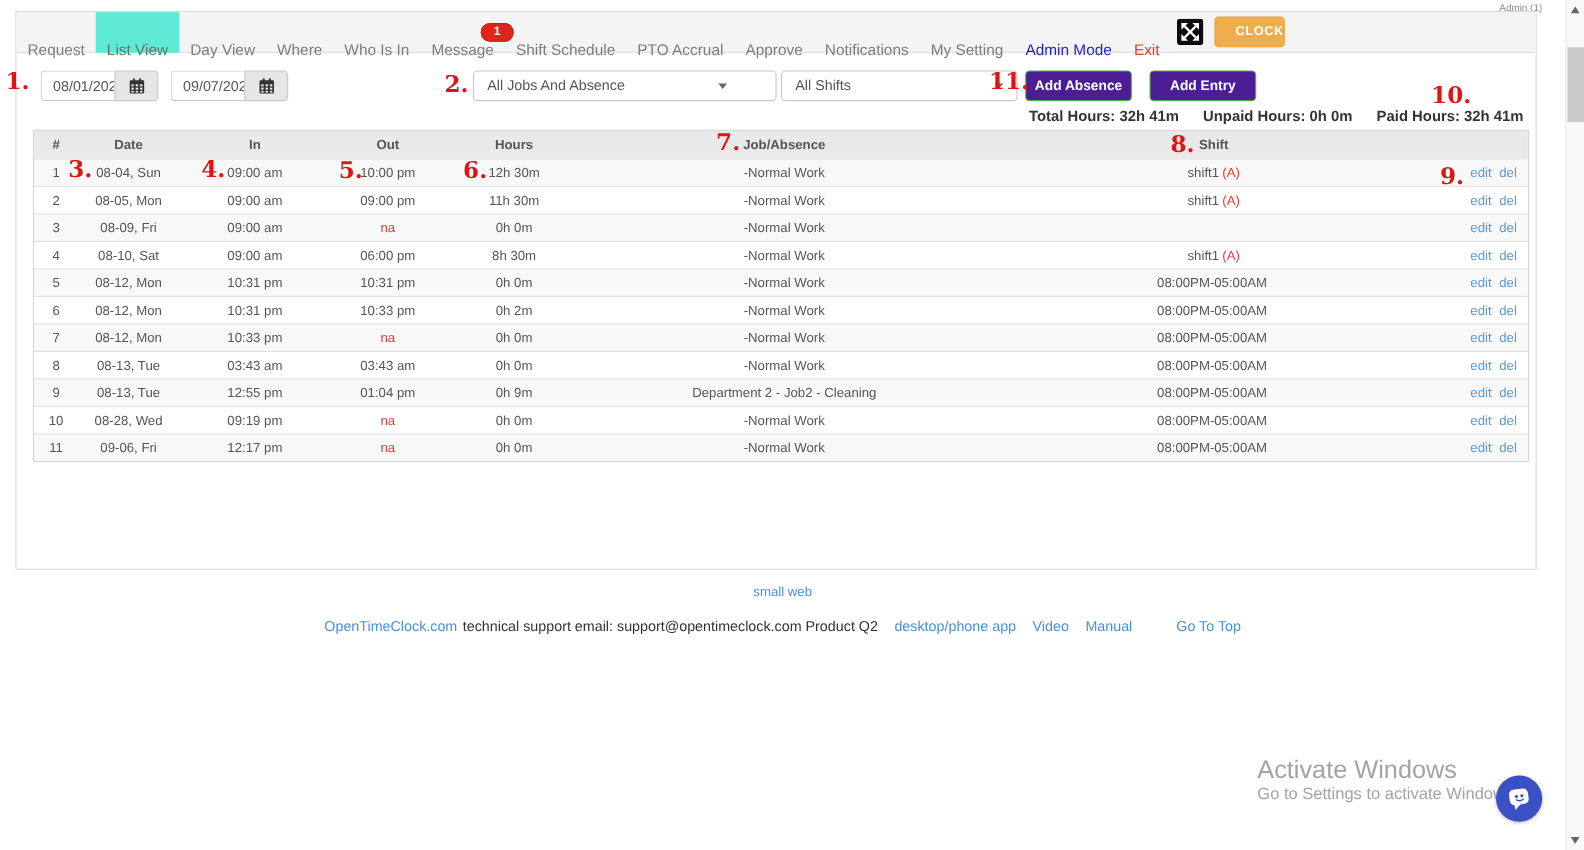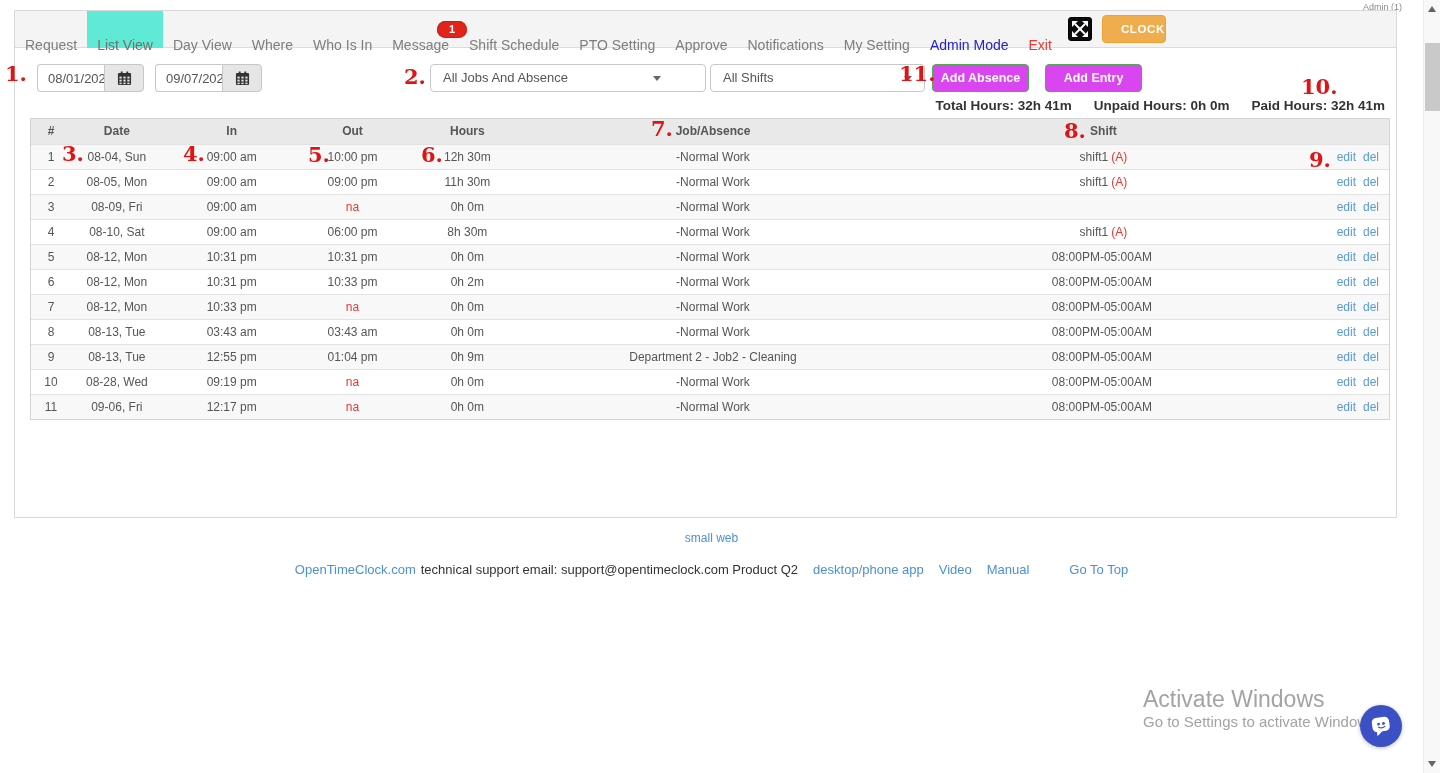--- a/index.html
+++ b/index.html
@@ -34,21 +34,21 @@
   .dategroup { position:absolute; top:64px; height:28px; display:flex; }
   .dategroup input { width:67px; height:28px; border:1px solid #c7c7c7; border-right:none;
     border-radius:4px 0 0 4px; font-size:13px; color:#555; padding-left:10px;
     font-family:"Liberation Sans",sans-serif; outline:none; }
   .cal-btn { width:40px; height:28px; background:#e6e6e6; border:1px solid #c7c7c7;
     border-radius:0 4px 4px 0; display:flex; align-items:center; justify-content:center; cursor:pointer; }
   .dd { position:absolute; top:64px; height:28px; background:#fff; border:1px solid #c7c7c7;
     border-radius:4px; font-size:13px; color:#555; line-height:26px; padding-left:12px; cursor:pointer; }
   .dd .caret { position:absolute; top:11px; width:0; height:0;
     border-left:4px solid transparent; border-right:4px solid transparent; border-top:5px solid #666; }
-  .green-btn { position:absolute; top:64px; width:97px; height:28px; background:#d946ef;
+  .green-btn { position:absolute; top:64px; width:97px; height:28px; background:#4c1d95;
     border:1px solid #4cae4c; border-radius:4px; color:#fff; font-size:12.5px; font-weight:bold;
     font-family:"Liberation Sans",sans-serif; cursor:pointer; }
   .summary { position:absolute; top:98px; right:55px; display:flex; gap:22px;
     font-size:13.5px; color:#333; font-weight:600; }
 
   
   .tbl { position:absolute; left:30px; top:118px; width:1360px; border:1px solid #d4d4d4;
     font-size:12px; color:#555; }
   .thead { display:flex; height:25px; line-height:25px; background:#e9e9e9; font-weight:bold; color:#555; }
   .trow { display:flex; height:25px; line-height:25px; border-top:1px solid #e2e2e2; background:#fff; }
@@ -108,21 +108,21 @@
 
   <div class="panel">
     <div class="nav">
       <div class="tab"><span>Request</span></div>
         <div class="tab active"><span>List View</span></div>
         <div class="tab"><span>Day View</span></div>
         <div class="tab"><span>Where</span></div>
         <div class="tab"><span>Who Is In</span></div>
         <div class="tab"><span>Message</span><span class="badge">1</span></div>
         <div class="tab"><span>Shift Schedule</span></div>
-        <div class="tab"><span>PTO Setting</span></div>
+        <div class="tab"><span>PTO Accrual</span></div>
         <div class="tab"><span>Approve</span></div>
         <div class="tab"><span>Notifications</span></div>
         <div class="tab"><span>My Setting</span></div>
         <div class="tab blue"><span>Admin Mode</span></div>
         <div class="tab red"><span>Exit</span></div>
         <span class="fs-icon">
         <svg width="24" height="24" viewBox="0 0 24 24">
           <rect x="0.5" y="0.5" width="23" height="23" rx="2.5" fill="#0c0c0c" stroke="#000"></rect>
           <g stroke="#fff" stroke-width="2">
               <line x1="7" y1="7" x2="17" y2="17"></line>

